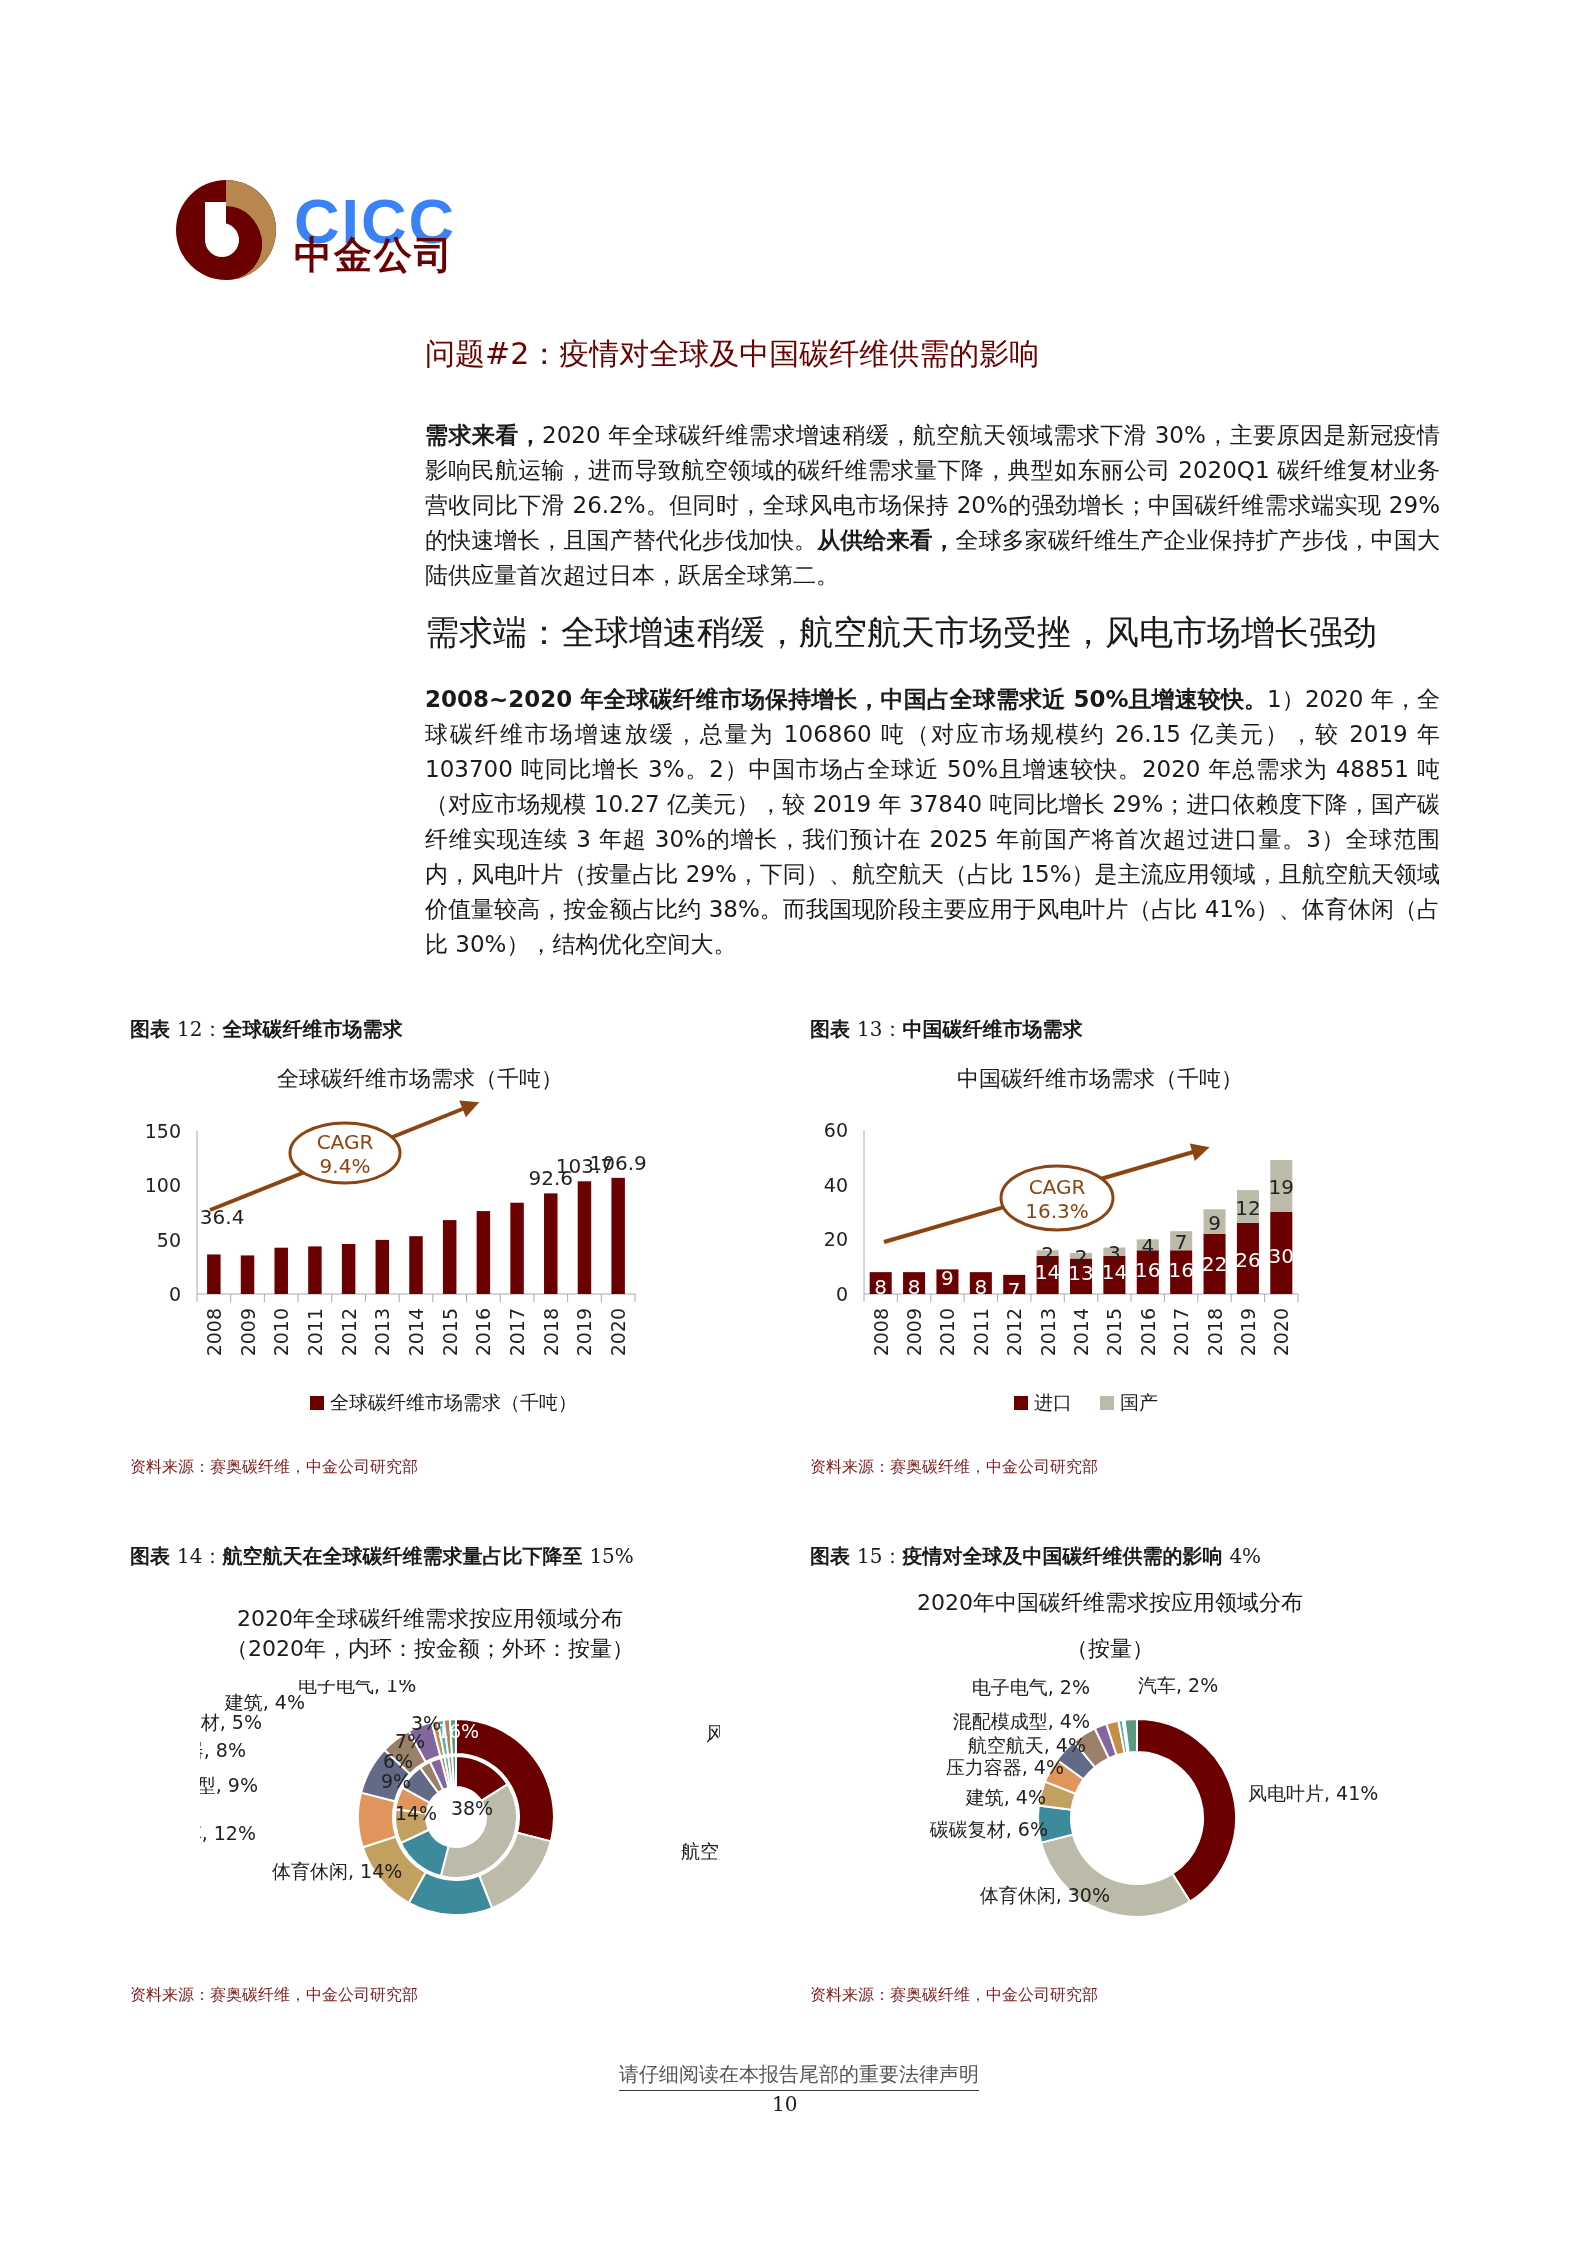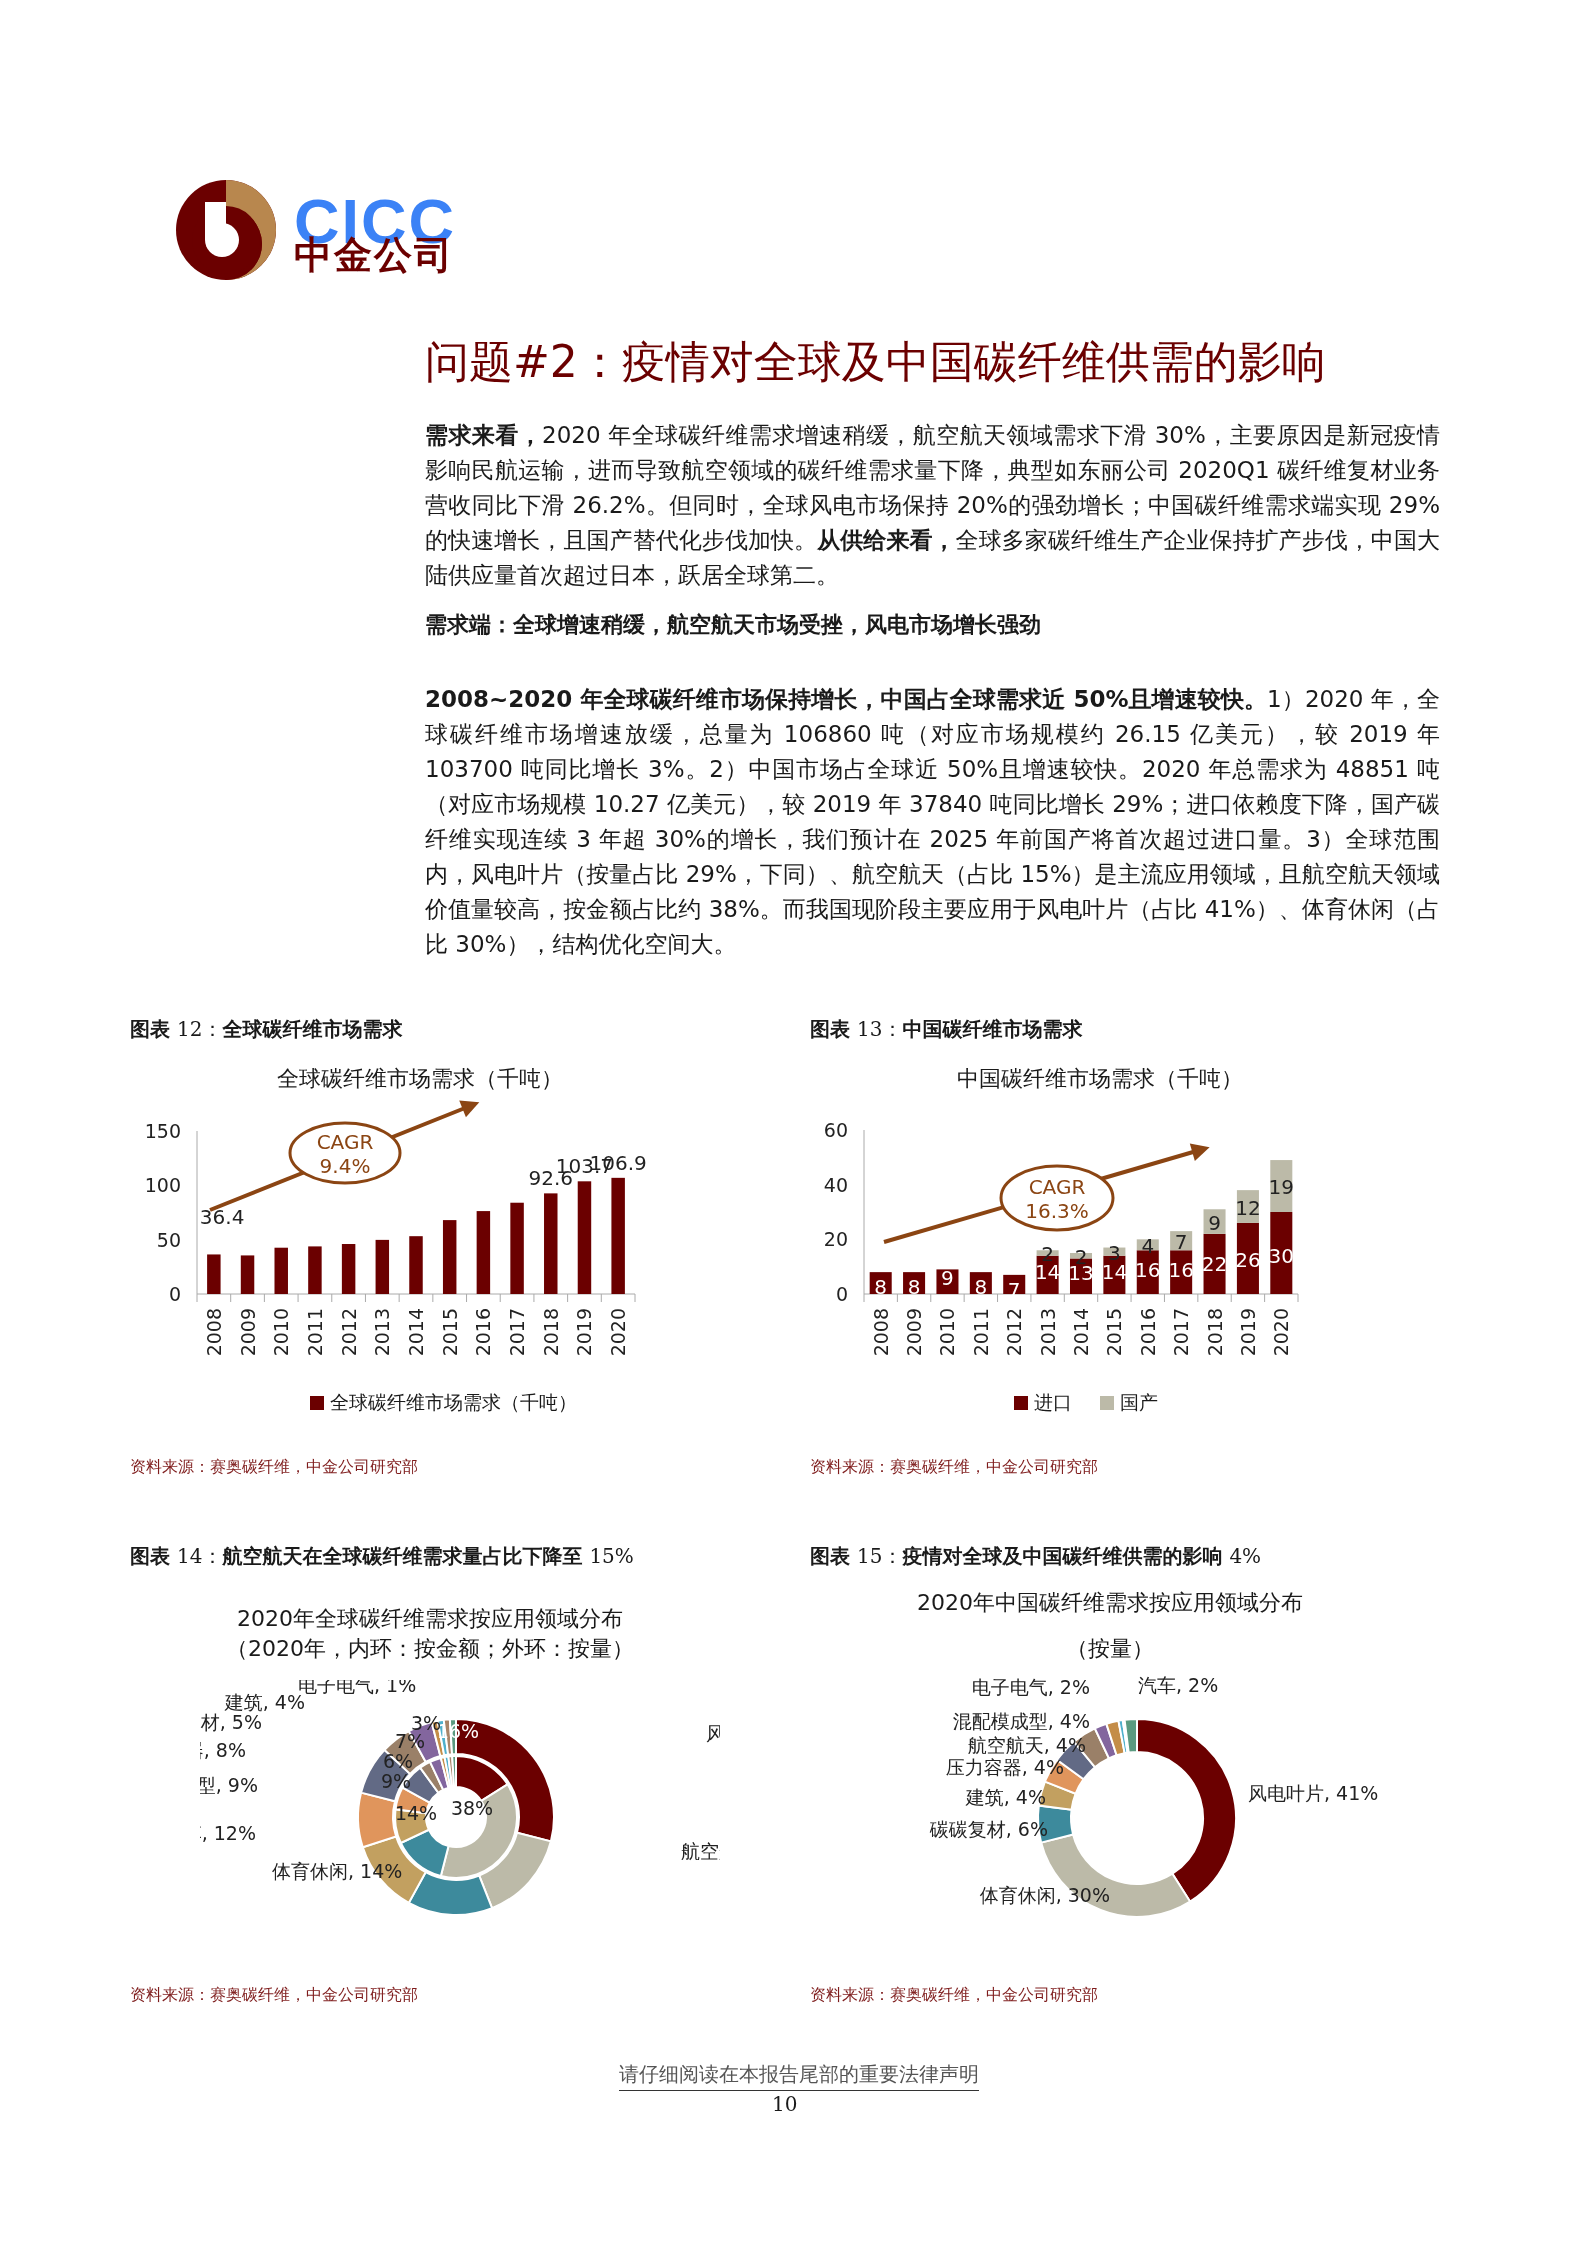--- a/index.html
+++ b/index.html
@@ -1,24 +1,24 @@
 <!DOCTYPE html>
 <html><head>
 <meta charset="utf-8">
 <style>
   html, body { margin: 0; padding: 0; background: #ffffff; }
   body { width: 1585px; height: 2244px; position: relative; overflow: hidden;
          font-family: "DejaVu Sans", "Liberation Sans", sans-serif; color: #1a1a1a; }
   .abs { position: absolute; }
   .logo-text-en { font-family: "Liberation Sans", sans-serif; font-weight: bold; font-size: 63px; color: #3b82f6; letter-spacing: 2px; line-height: 1; }
   .logo-text-cn { font-family: "DejaVu Sans", sans-serif; font-weight: bold; font-size: 38px; color: #6b0000; line-height: 1; letter-spacing: 2px; }
-  .page-title { font-size: 44px; color: #6b0000; line-height: 1.2; }
+  .page-title { font-size: 30px; color: #6b0000; line-height: 1.2; }
   .para { font-size: 23px; line-height: 35px; text-align: justify; width: 1015px; margin-top: 10px; }
   .para b { font-weight: bold; }
-  .section-h { font-size: 22px; font-weight: bold; line-height: 1.2; }
+  .section-h { font-size: 34px; font-weight: normal; line-height: 1.2; }
   .fig-title { font-size: 20px; font-weight: bold; line-height: 1.2; white-space: nowrap; margin-top: 21px; }
   .fig-title .num { font-weight: normal; font-family: "DejaVu Serif", serif; }
   .chart-title { font-size: 22px; text-align: center; line-height: 1.2; white-space: nowrap; }
   .source { font-size: 16px; color: #7f1d1d; white-space: nowrap; }
   .legend { font-size: 19px; display: flex; align-items: center; gap: 6px; white-space: nowrap; }
   .legend .sw { width: 14px; height: 14px; display: inline-block; }
   svg text { font-family: "DejaVu Sans", sans-serif; }
   .footer-note { font-size: 20px; color: #555; border-bottom: 1px solid #333; padding-bottom: 2px; white-space: nowrap; margin-left: 27px; }
   .page-num { font-size: 20px; font-family: "DejaVu Serif", serif; }
 </style>

